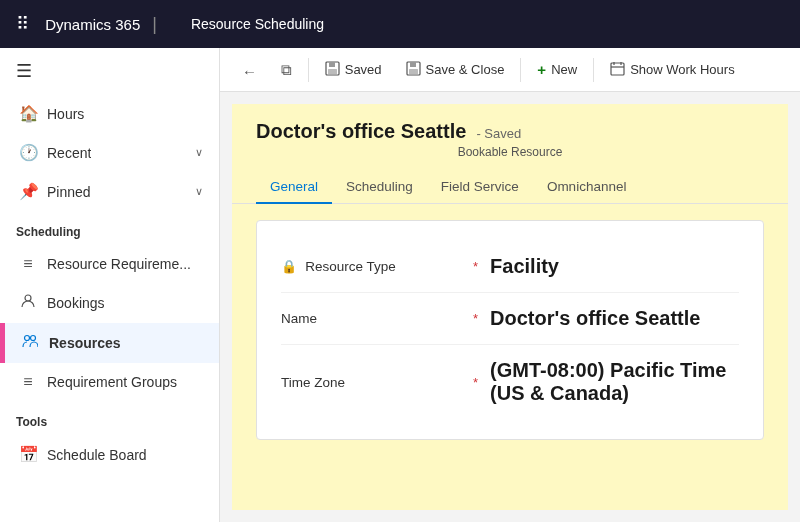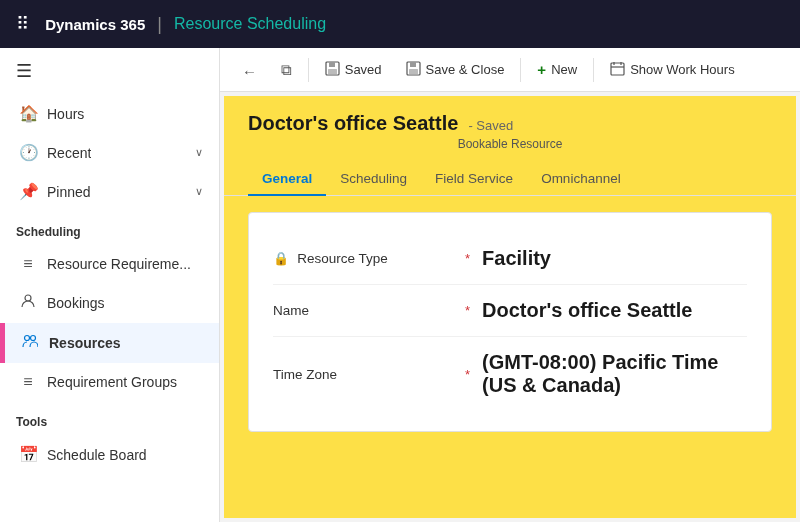--- a/index.html
+++ b/index.html
@@ -15,30 +15,31 @@
       gap: 12px;
     }
     .top-nav .dots-icon {
       color: #fff;
       font-size: 18px;
       cursor: pointer;
       padding: 4px;
     }
     .top-nav .app-name {
       color: #fff;
-      font-weight: 700;
+      font-weight: 400;
       font-size: 15px;
     }
     .top-nav .divider {
       color: #888;
       font-size: 18px;
     }
     .top-nav .module-name {
-      color: #14b8a6;
-      font-size: 16px;
+      color: #ffffff;
+      font-size: 14px;
+      margin-left: 22px;
     }
 
     
     .main-layout {
       display: flex;
       height: calc(522px - 48px);
     }
 
     
     .sidebar {
@@ -134,22 +135,22 @@
     .toolbar-divider {
       width: 1px;
       height: 24px;
       background: #e0e0e0;
       margin: 0 2px;
     }
 
     
     .record-area {
       flex: 1;
-      background: #fde047;
-      margin: 4px;
+      background: #fef9c3;
+      margin: 12px;
       overflow-y: auto;
       padding: 0;
     }
 
     .record-header {
       padding: 16px 24px 0 24px;
     }
     .record-title {
       display: flex;
       align-items: baseline;
@@ -183,21 +184,21 @@
       padding: 8px 14px;
       cursor: pointer;
       font-size: 13.5px;
       color: #555;
       border-bottom: 2px solid transparent;
       margin-bottom: -1px;
     }
     .tab.active {
       color: #0078d4;
       border-bottom: 2px solid #0078d4;
-      font-weight: 700;
+      font-weight: 400;
     }
 
     
     .form-section {
       margin: 16px 24px;
       border: 1px solid #e0e0e0;
       border-radius: 4px;
       background: #fff;
       padding: 20px 24px;
     }

